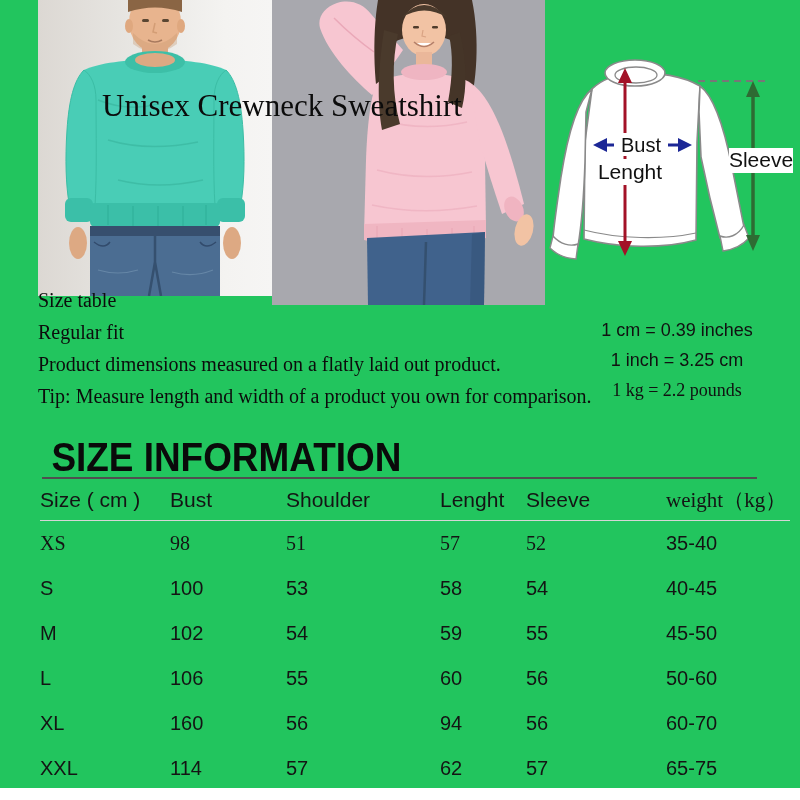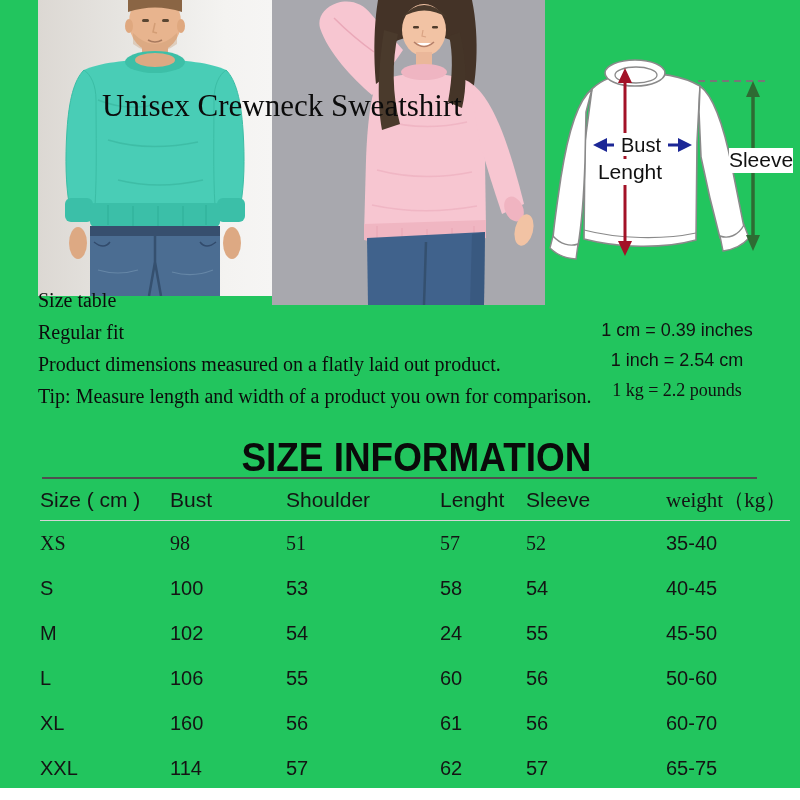--- a/index.html
+++ b/index.html
@@ -24,21 +24,21 @@
   .conversions{position:absolute;left:557px;top:288px;width:240px;text-align:center;margin-top:32px;}
   .conv-line{font-size:18px;line-height:20px;margin-bottom:10px;white-space:nowrap;}
   .conv-line.serif{font-family:"Liberation Serif",serif;}
 
   
   .notes{position:absolute;left:38px;top:290px;}
   .note-line{font-family:"Liberation Serif",serif;font-size:20px;line-height:21px;
              margin-bottom:11px;white-space:nowrap;color:#0c0c0c;}
 
   
-  .size-heading{position:absolute;left:0;right:0;top:437px;text-align:center;margin-left:32px;}
+  .size-heading{position:absolute;left:0;right:0;top:437px;text-align:left;margin-left:32px;}
   .size-heading span{display:inline-block;font-size:41px;line-height:40px;font-weight:700;
                      letter-spacing:0px;transform:scaleX(0.9);transform-origin:center;color:#0a0a0a;}
   .heading-rule{position:absolute;left:42px;top:477px;width:715px;height:2px;background:#4f4f4f;}
 
   .size-table{position:absolute;left:40px;top:480px;width:750px;}
   .t-row{display:grid;grid-template-columns:130px 116px 154px 86px 140px 124px;
          align-items:center;height:45px;text-align:left;font-size:20px;color:#141414;}
   .t-row.t-header{height:40px;border-bottom:1px solid #d6d6d6;font-size:21px;}
   .t-header .hdr-weight{font-family:"Liberation Serif",serif;}
   .t-row.row-serif{font-family:"Liberation Serif",serif;}
@@ -165,21 +165,21 @@
       <text x="93" y="100" font-size="20" text-anchor="middle">Bust</text>
       <rect x="50" y="107" width="65" height="26" fill="#fff"></rect>
       <text x="82" y="127" font-size="21" text-anchor="middle">Lenght</text>
       <rect x="181" y="96" width="64" height="25" fill="#fff"></rect>
       <text x="213" y="115" font-size="21" text-anchor="middle">Sleeve</text>
     </svg>
   </div>
 
   <div class="conversions">
     <div class="conv-line">1 cm = 0.39 inches</div>
-    <div class="conv-line">1 inch = 2.54 cm</div>
+    <div class="conv-line">1 inch = 3.25 cm</div>
     <div class="conv-line serif">1 kg = 2.2 pounds</div>
   </div>
 
   <div class="notes">
     <div class="note-line">Size table</div>
     <div class="note-line">Regular fit</div>
     <div class="note-line">Product dimensions measured on a flatly laid out product.</div>
     <div class="note-line">Tip: Measure length and width of a product you own for comparison.</div>
   </div>
 
@@ -211,37 +211,37 @@
       <span class="cell-bust">100</span>
       <span class="cell-shoulder">53</span>
       <span class="cell-length">58</span>
       <span class="cell-sleeve">54</span>
       <span class="cell-weight">40-45</span>
     </div>
     <div class="t-row">
       <span class="cell-size">M</span>
       <span class="cell-bust">102</span>
       <span class="cell-shoulder">54</span>
-      <span class="cell-length">24</span>
+      <span class="cell-length">59</span>
       <span class="cell-sleeve">55</span>
       <span class="cell-weight">45-50</span>
     </div>
     <div class="t-row">
       <span class="cell-size">L</span>
       <span class="cell-bust">106</span>
       <span class="cell-shoulder">55</span>
       <span class="cell-length">60</span>
       <span class="cell-sleeve">56</span>
       <span class="cell-weight">50-60</span>
     </div>
     <div class="t-row">
       <span class="cell-size">XL</span>
       <span class="cell-bust">160</span>
       <span class="cell-shoulder">56</span>
-      <span class="cell-length">61</span>
+      <span class="cell-length">94</span>
       <span class="cell-sleeve">56</span>
       <span class="cell-weight">60-70</span>
     </div>
     <div class="t-row">
       <span class="cell-size">XXL</span>
       <span class="cell-bust">114</span>
       <span class="cell-shoulder">57</span>
       <span class="cell-length">62</span>
       <span class="cell-sleeve">57</span>
       <span class="cell-weight">65-75</span>

